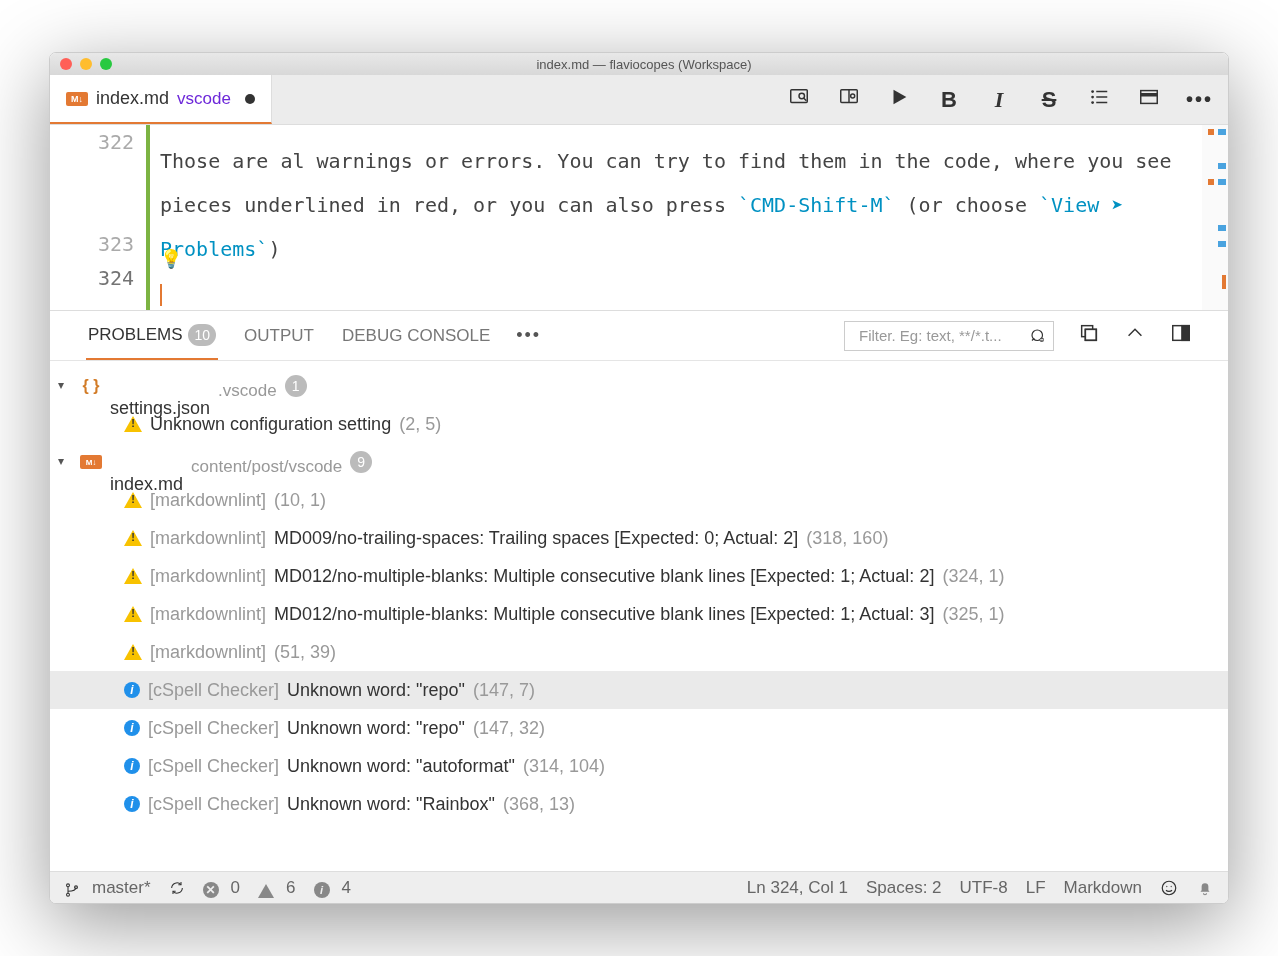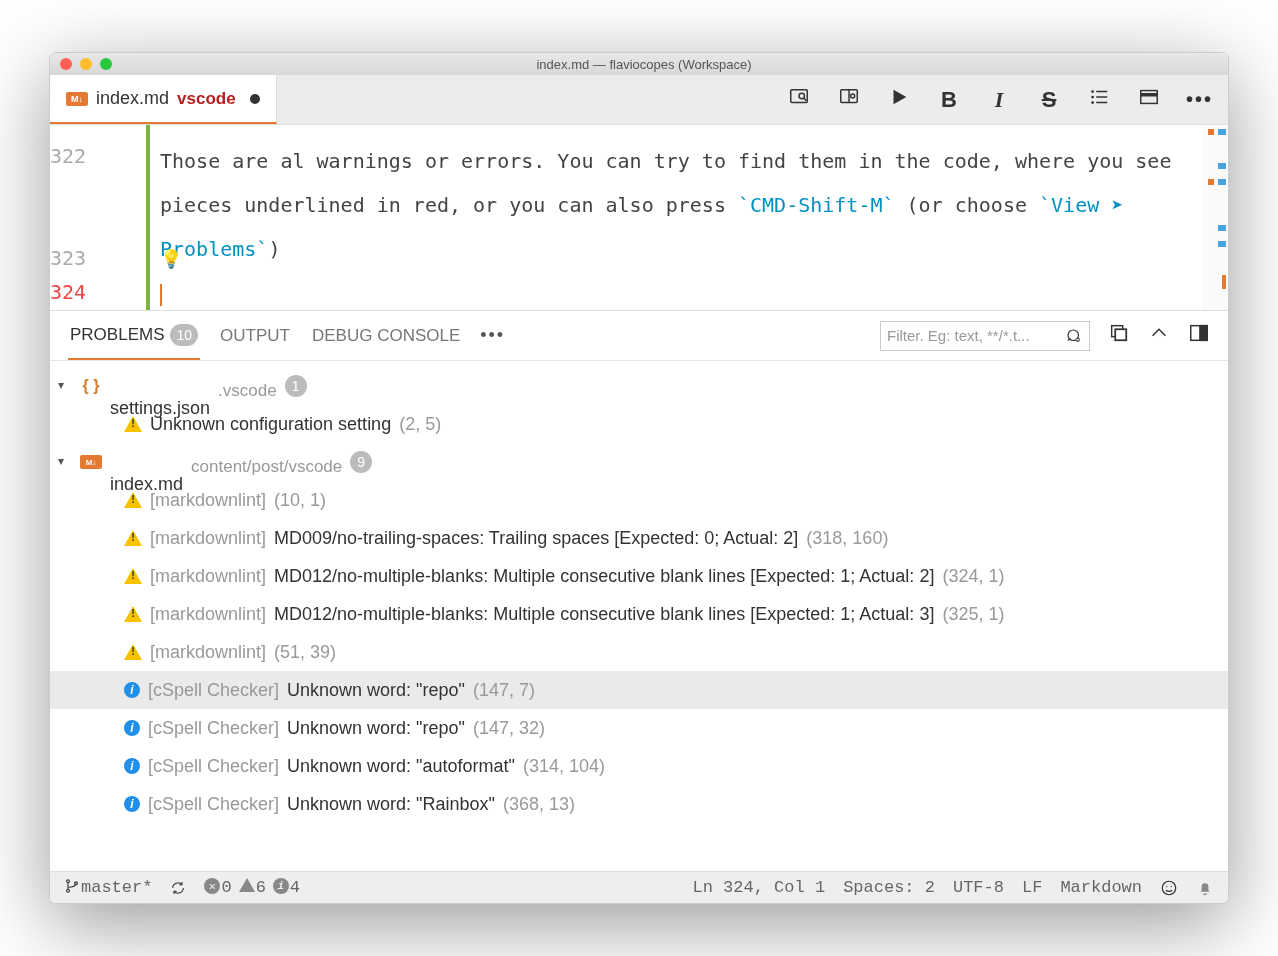--- a/index.html
+++ b/index.html
@@ -55,45 +55,44 @@
     border-bottom:2px solid #e37933;
     font-size:18px;
     color:#333;
   }
   .tab .md-icon {
     width:22px;height:14px; background:#e37933; border-radius:2px;
     display:flex;align-items:center;justify-content:center;
     color:#fff; font-size:9px; font-weight:bold;
   }
   .tab .dirty { width:10px;height:10px;border-radius:50%;background:#333; margin-left:6px;}
-  .tab .path { color:#b91c1c; font-size:17px;font-weight:bold; }
+  .tab .path { color:#6d28d9; font-size:17px; }
   .tab-actions {
     margin-left:auto;
     display:flex; align-items:center; gap:24px;
     padding-right:16px;
     color:#333;
   }
   .tab-actions .ico { width:26px; text-align:center; font-size:20px; cursor:pointer;}
   
   .editor {
     height: 186px;
     display:flex;
     font-family: ui-monospace, Menlo, Consolas, monospace;
     font-size: 20px;
     position:relative;
     overflow:hidden;
     border-bottom:1px solid #ddd;
   }
   .gutter {
     width: 96px;
-    text-align:left;
+    text-align:right;
     padding-right:12px;
     color:#aaa;
     background:#fff;
-    padding-top:14px;
   }
   .gutter div { height:34px; line-height:34px; }
   .code {
     flex:1;
     padding-top:14px;
     padding-left:10px;
     border-left:4px solid #7cb342;
     line-height:34px;
     color:#444;
   }
@@ -103,40 +102,40 @@
     width:26px;
     background:#fafafa;
     position:relative;
   }
   .minimap .mm { position:absolute; right:2px; width:8px; height:6px; }
   
   .panel-header {
     height:50px;
     display:flex;
     align-items:center;
-    padding:0 18px;
+    padding:0 36px;
     border-bottom:1px solid #e5e5e5;
-    gap:18px;
+    gap:24px;
     font-size:17px;
     color:#777;
   }
   .panel-tab { display:flex; align-items:center; gap:6px; cursor:pointer; padding:12px 2px;}
   .panel-tab.active { color:#333; border-bottom:2px solid #e37933; }
   .badge-count {
     background:#bbb; color:#fff; border-radius:11px;
     min-width:22px; height:22px; display:flex; align-items:center; justify-content:center;
     font-size:14px; padding:0 6px;
   }
   .panel-header .dots { font-size:18px; letter-spacing:2px; cursor:pointer; color:#555;}
   .filter-box {
     border:1px solid #ccc; height:30px; width:210px;
     display:flex; align-items:center; padding:0 6px; color:#999;
     font-size:15px; gap:6px;
   }
-  .filter-box .fi-text { flex:1; white-space:nowrap; overflow:hidden; text-overflow:ellipsis;}
+  .filter-box .fi-text { flex:1; white-space:nowrap; overflow:hidden; text-overflow:ellipsis;margin-left:8px;}
   .panel-header .hico { font-size:18px; cursor:pointer; color:#444;}
   
   .problems {
     flex:1;
     overflow:auto;
     font-size:18px;
     color:#555;
     padding:6px 0 10px;
   }
   .problems .row {
@@ -181,21 +180,21 @@
     height:32px;
     background:#eee;
     border-top:1px solid #ddd;
     display:flex;
     align-items:center;
     padding:0 14px;
     gap:18px;
     font-size:17px;
     color:#666;
   }
-  .statusbar .s-item { display:flex; align-items:flex-start; gap:1px; cursor:pointer;font-family:Liberation Mono, monospace;}
+  .statusbar .s-item { display:flex; align-items:flex-end; gap:12px; cursor:pointer;}
   .statusbar .spacer { flex:1; }
   
   svg { width:22px; height:22px; stroke:#333; stroke-width:1.6; fill:none; }
 </style>
 </head>
 <body>
 
 <div class="window-shadow">
 <div class="window">
 
@@ -255,21 +254,21 @@
             </svg>
       </span>
       <span class="ico" style="letter-spacing:2px;font-weight:bold">•••</span>
     </div>
   </div>
 
   <div class="editor">
     <div class="gutter" id="gutter">
           <div style="height: 102px;">322</div>
           <div>323</div>
-          <div style="color: #ef4444;">324</div>
+          <div style="color: #737373;">324</div>
         </div>
     <div class="code" id="codearea">
           <div style="height: 102px; white-space: normal; line-height: 44px;">Those are al warnings or errors. You can try to find them in the code, where you see pieces underlined in red, or you can also press <span class="tok-code">`CMD-Shift-M`</span> (or choose <span class="tok-code">`View ➤ Problems`</span>)</div>
           <div><span class="bulb">💡</span></div>
           <div><span style="border-left:2px solid #e37933;display:inline-block;height:22px;vertical-align:middle"></span></div>
         </div>
     <div class="minimap">
       <div class="mm" style="top:4px;background:#4aa3df"></div>
       <div class="mm" style="top:4px;right:14px;width:6px;background:#e37933"></div>
       <div class="mm" style="top:38px;background:#4aa3df"></div>

